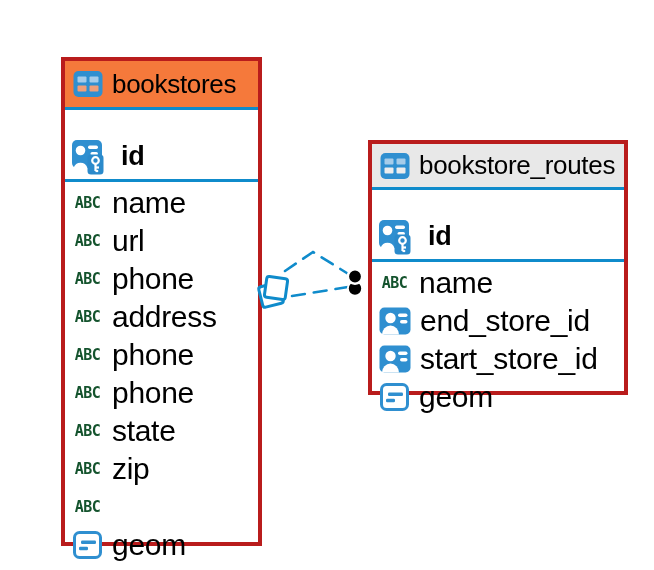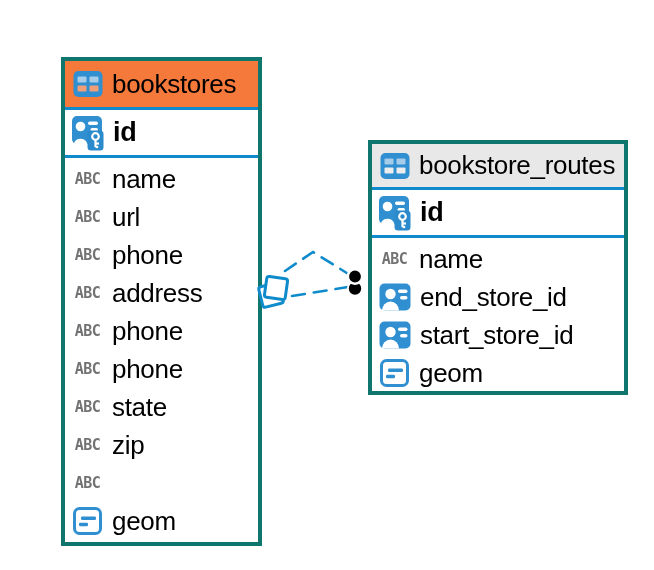--- a/index.html
+++ b/index.html
@@ -2,45 +2,45 @@
 <html><head>
 <meta charset="utf-8">
 <style>
   html,body{margin:0;padding:0;background:#ffffff;}
   .canvas{
     position:relative;width:654px;height:570px;background:#ffffff;overflow:hidden;
     font-family:"Liberation Sans",sans-serif;color:#000;
   }
   .table-card{
     position:absolute;box-sizing:border-box;
-    border:4px solid #0f766e;background:#fff;
+    border:4px solid #b91c1c;background:#fff;
   }
   .table-card.t-left{left:61px;top:57px;width:201px;height:489px;}
   .table-card.t-right{left:368px;top:140px;width:260px;height:255px;}
   .hdr{
     display:flex;align-items:center;gap:9px;padding-left:8px;
     border-bottom:3px solid #0F8BCB;box-sizing:border-box;
   }
   .t-left  .hdr{height:49px;background:#F5793B;}
   .t-right .hdr{height:46px;background:#E8E8E8;}
   .hdr .tname{font-size:26px;letter-spacing:-0.3px;white-space:nowrap;}
   .pk-row{
-    display:flex;align-items:center;gap:8px;padding-left:6px;
-    height:48px;border-bottom:3px solid #0F8BCB;box-sizing:border-box;
+    display:flex;align-items:center;gap:16px;padding-left:6px;
+    height:48px;border-bottom:3px solid #0F8BCB;box-sizing:border-box;margin-top:24px;
   }
   .pk-row .cname{font-weight:700;font-size:27px;letter-spacing:-0.3px;}
   .col-row{
     display:flex;align-items:center;gap:9px;padding-left:7px;
     height:38px;box-sizing:border-box;
   }
   .cols{padding-top:2px;}
-  .cname{font-size:26px;letter-spacing:-0.3px;white-space:nowrap;}
+  .cname{font-size:30px;letter-spacing:-0.3px;white-space:nowrap;}
   .abc{
     flex:0 0 auto;width:31px;text-align:center;
-    font:700 15px "DejaVu Sans Mono",monospace;color:#737373;
+    font:700 15px "DejaVu Sans Mono",monospace;color:#14532d;
     letter-spacing:-0.5px;transform:scaleY(1.0);
   }
   .icon{flex:0 0 auto;display:block;}
   
   .t-left  .cell-b{fill:#F09E78;}
   .t-right .cell-b{fill:#EDEDED;}
   .cell-t{fill:#A6CCE9;}
   .rel-overlay{position:absolute;left:0;top:0;width:654px;height:570px;}
 </style>
 </head>

